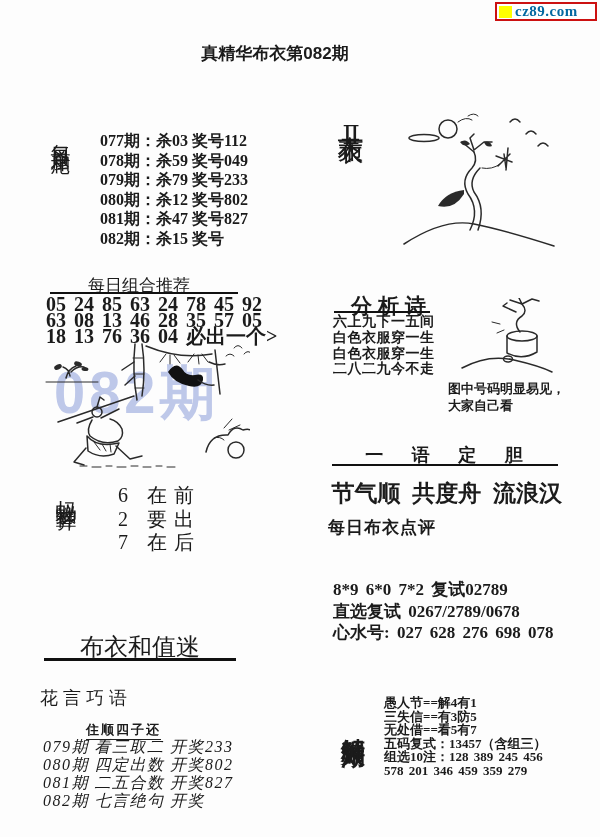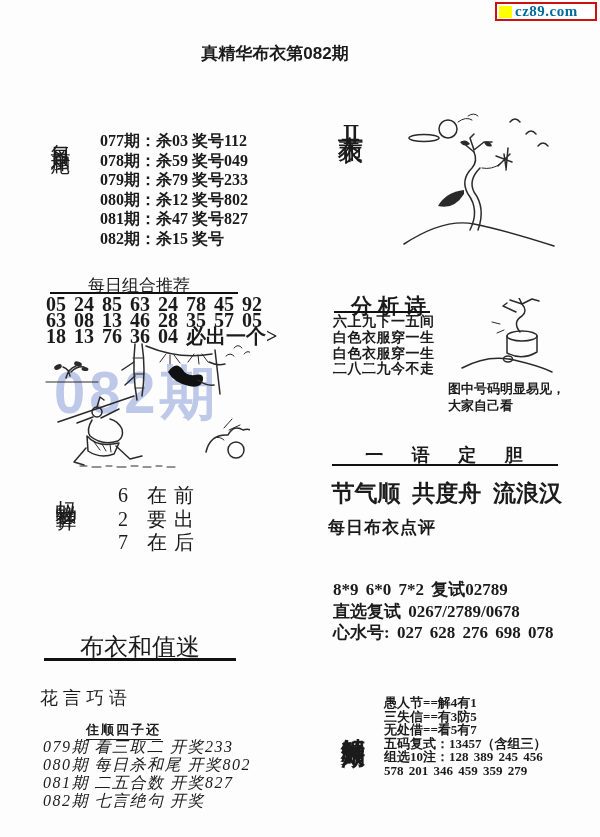--- a/index.html
+++ b/index.html
@@ -143,21 +143,21 @@
     <div>7 在后</div>
   </div>
 
   <div class="hz-header">布衣和值迷</div>
   <div class="hz-rule"></div>
   <div class="hz-riddle">花言巧语</div>
 
   <div class="past-header">住顺四子还</div>
   <div class="past-rows">
     <div>079期 看三取二 开奖233</div>
-    <div>080期 每日杀和尾 开奖802</div>
+    <div>080期 四定出数 开奖802</div>
     <div>081期 二五合数 开奖827</div>
     <div>082期 七言绝句 开奖</div>
   </div>
 
   <div class="vert vert-tianxia">布衣天下Ⅱ</div>
   <svg class="sketch-tree" width="162" height="142" viewBox="0 0 162 142">
 
     <ellipse class="ink" cx="26" cy="26" rx="15" ry="3.5"></ellipse>
     <circle class="ink" cx="50" cy="17" r="9"></circle>
     <path class="ink-thin" d="M60,10 q8,-6 14,-2 M70,4 q6,-4 10,0"></path>

